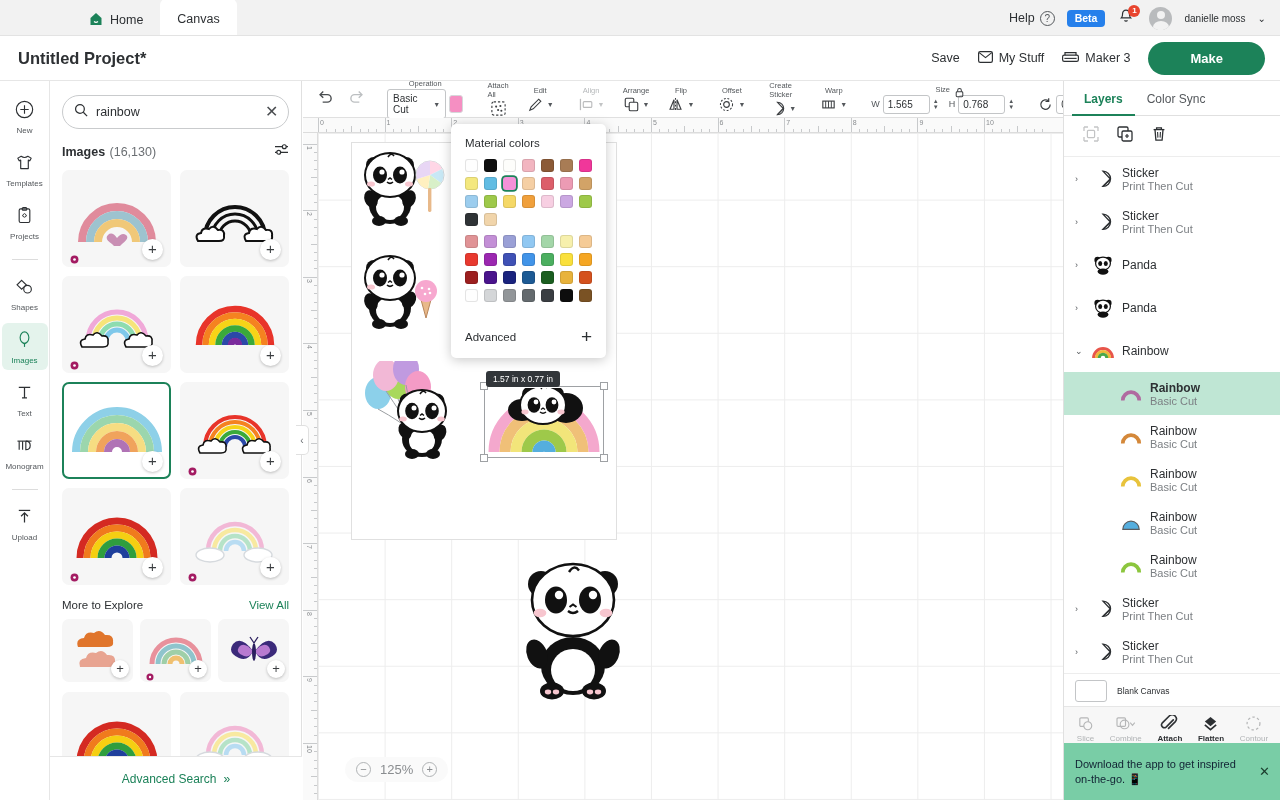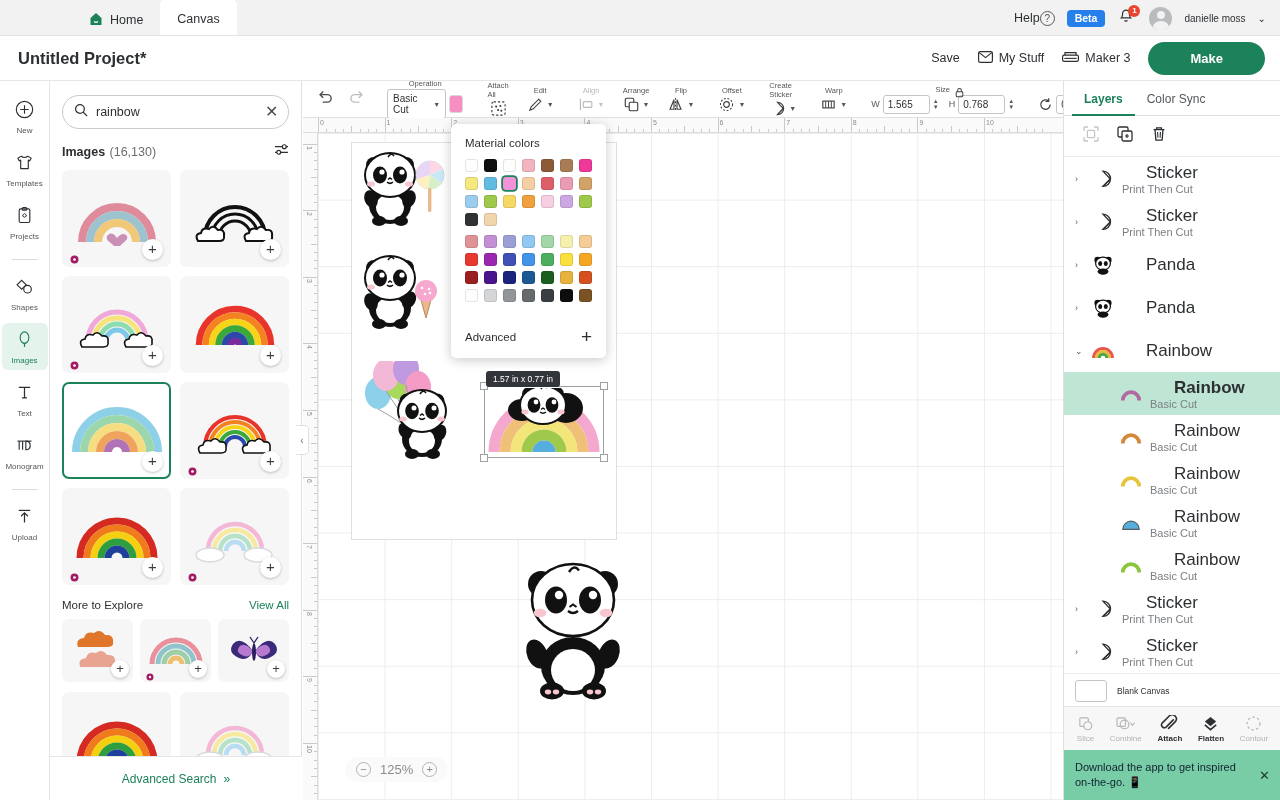--- a/index.html
+++ b/index.html
@@ -22,21 +22,21 @@
   .nav-tab {
     display: flex; align-items: center; gap: 7px;
     height: 30px; padding: 0 17px; font-size: 12.5px; color: #2d3033;
     border-radius: 6px 6px 0 0; cursor: pointer;
   }
   .nav-tab.active { background: #ffffff; height: 36px; padding-top: 4px; }
   .nav-right {
     position: absolute; right: 14px; top: 0; height: 36px;
     display: flex; align-items: center; gap: 12px; font-size: 12.5px;
   }
-  .help-grp { display: flex; align-items: center; cursor: pointer; }
+  .help-grp { display: flex; align-items: center; gap: 5px; cursor: pointer; }
   .circ-q {
     width: 15px; height: 15px; border: 1.3px solid #54585c; border-radius: 50%;
     font-size: 10px; line-height: 13px; text-align: center; color: #54585c;
   }
   .beta-badge {
     background: #2680eb; color: #fff; font-size: 10.5px; font-weight: bold;
     padding: 2.5px 8px; border-radius: 4px; cursor: pointer;
   }
   .bell-wrap { position: relative; width: 20px; height: 20px; cursor: pointer; }
   .bell-badge {
@@ -271,41 +271,41 @@
   .ltool { cursor: pointer; }
   .ltool.dim { opacity: .3; }
   .llist { height: 535px; overflow: hidden; }
   .lrow {
     display: flex; align-items: center; gap: 8px; height: 43px; padding-left: 11px; cursor: pointer;
   }
   .lrow.sel { background: #bfe6d4; }
   .lchev { width: 9px; font-size: 9px; color: #54585c; }
   .lthumb { width: 22px; height: 22px; display: flex; align-items: center; justify-content: center; }
   .ltxt { display: flex; flex-direction: column; gap: 0px; }
-  .ltitle { font-size: 17px; color: #2d3033; margin-left: 24px; }
+  .ltitle { font-size: 12px; color: #2d3033; }
   .lrow.sel .ltitle { font-weight: bold; }
   .lsub { font-size: 11px; color: #7b7f83; }
   .blank-row {
     position: absolute; bottom: 93px; left: 0; width: 217px; height: 34px;
     background: #fff; border-top: 1px solid #ededed;
     display: flex; align-items: center; gap: 10px; padding-left: 11px;
   }
   .blank-sw { width: 32px; height: 22px; background: #fff; border: 1px solid #c3c5c7; border-radius: 3px; }
   .blank-lbl { font-size: 8.5px; color: #2d3033; }
   .ops {
     position: absolute; bottom: 50px; left: 0; width: 217px; height: 44px;
     background: #f7f7f7; border-top: 1px solid #e6e6e6;
     display: flex; align-items: center; justify-content: space-around; padding: 0 5px;
   }
   .op { display: flex; flex-direction: column; align-items: center; gap: 2px; cursor: pointer; }
   .op-lbl { font-size: 8px; color: #2d3033; font-weight: bold; }
   .op.dim .op-lbl { color: #b0b3b5; font-weight: normal; }
   .op.dim svg { opacity: .35; }
   .toast {
-    position: absolute; bottom: 0; left: 0; width: 217px; height: 50px;
+    position: absolute; bottom: 0; left: 0; width: 217px; height: 57px;
     background: #79cda6; display: flex; align-items: center; padding: 16px 11px;
   }
   .toast-txt { font-size: 11px; color: #123; line-height: 1.35; flex: 1; }
   .toast-x { font-size: 13px; color: #1a3b2c; cursor: pointer; padding-left: 6px; }
 </style>
 </head>
 <body>
 
 <div id="app">
 

